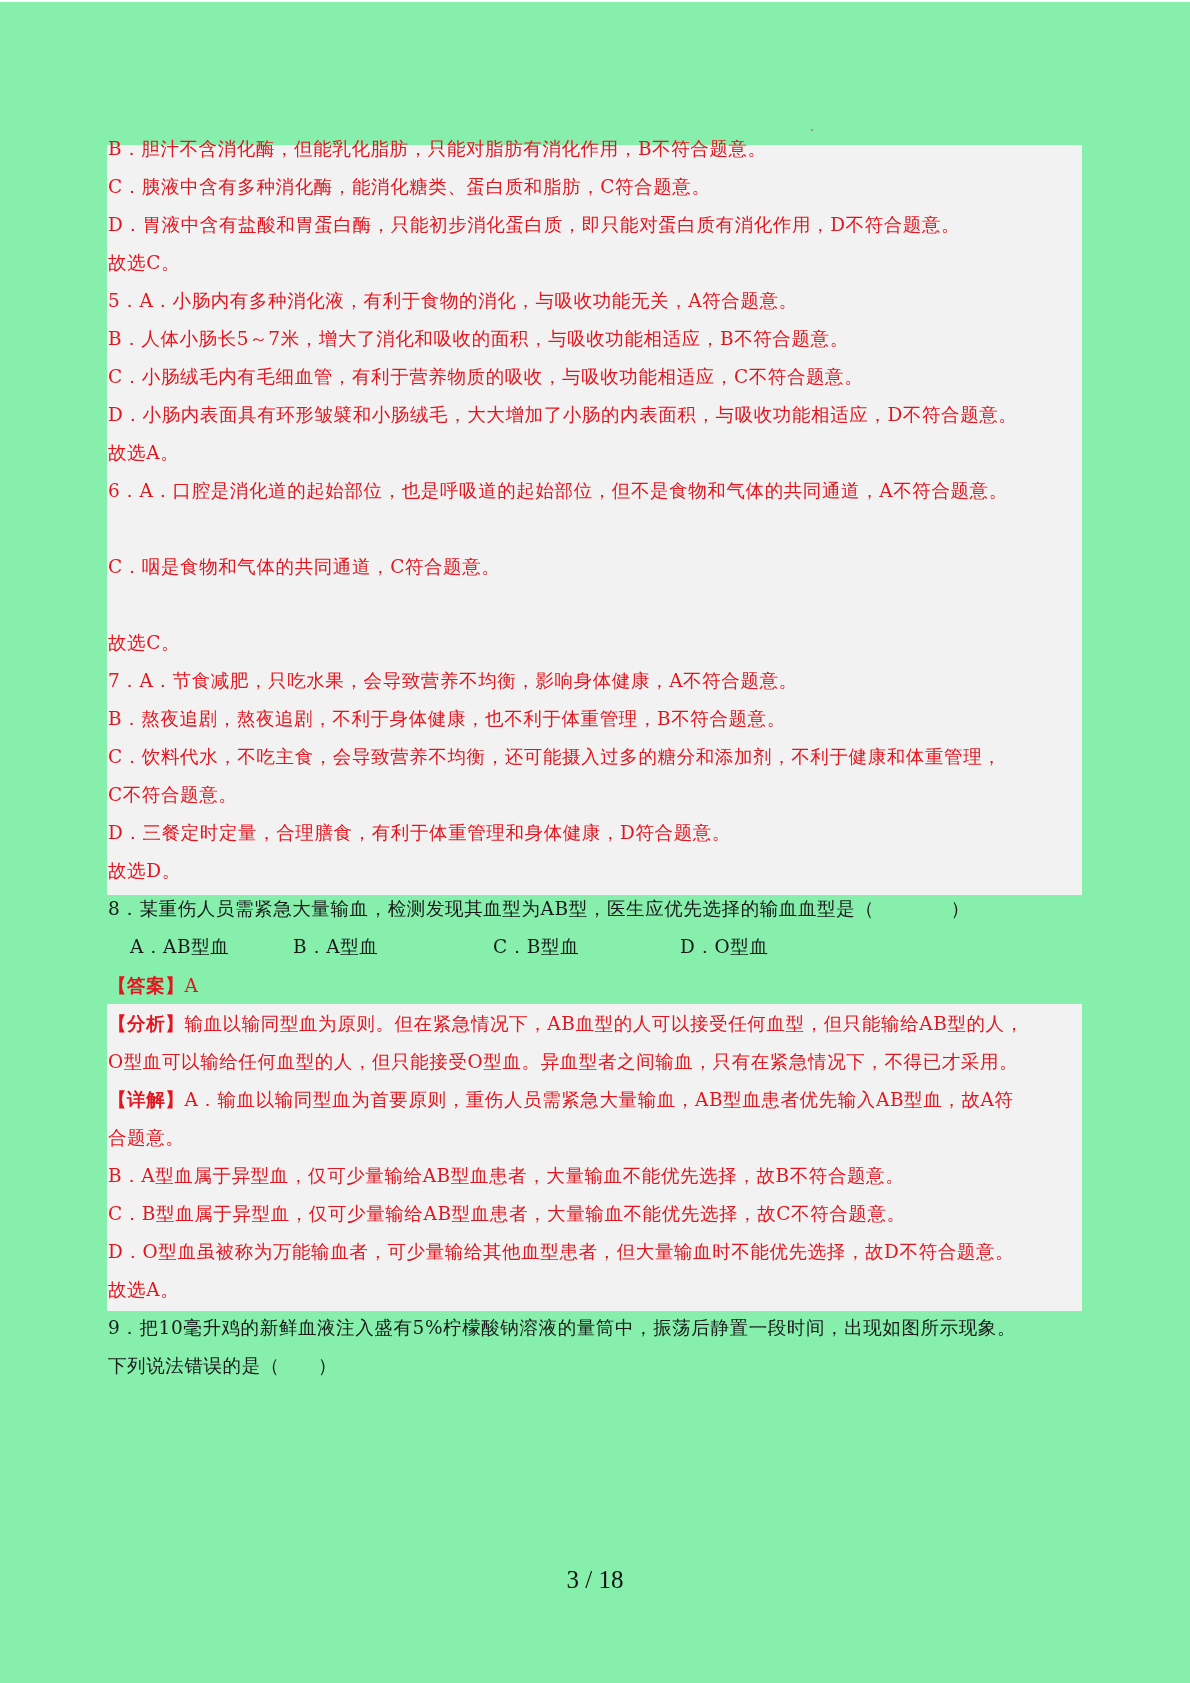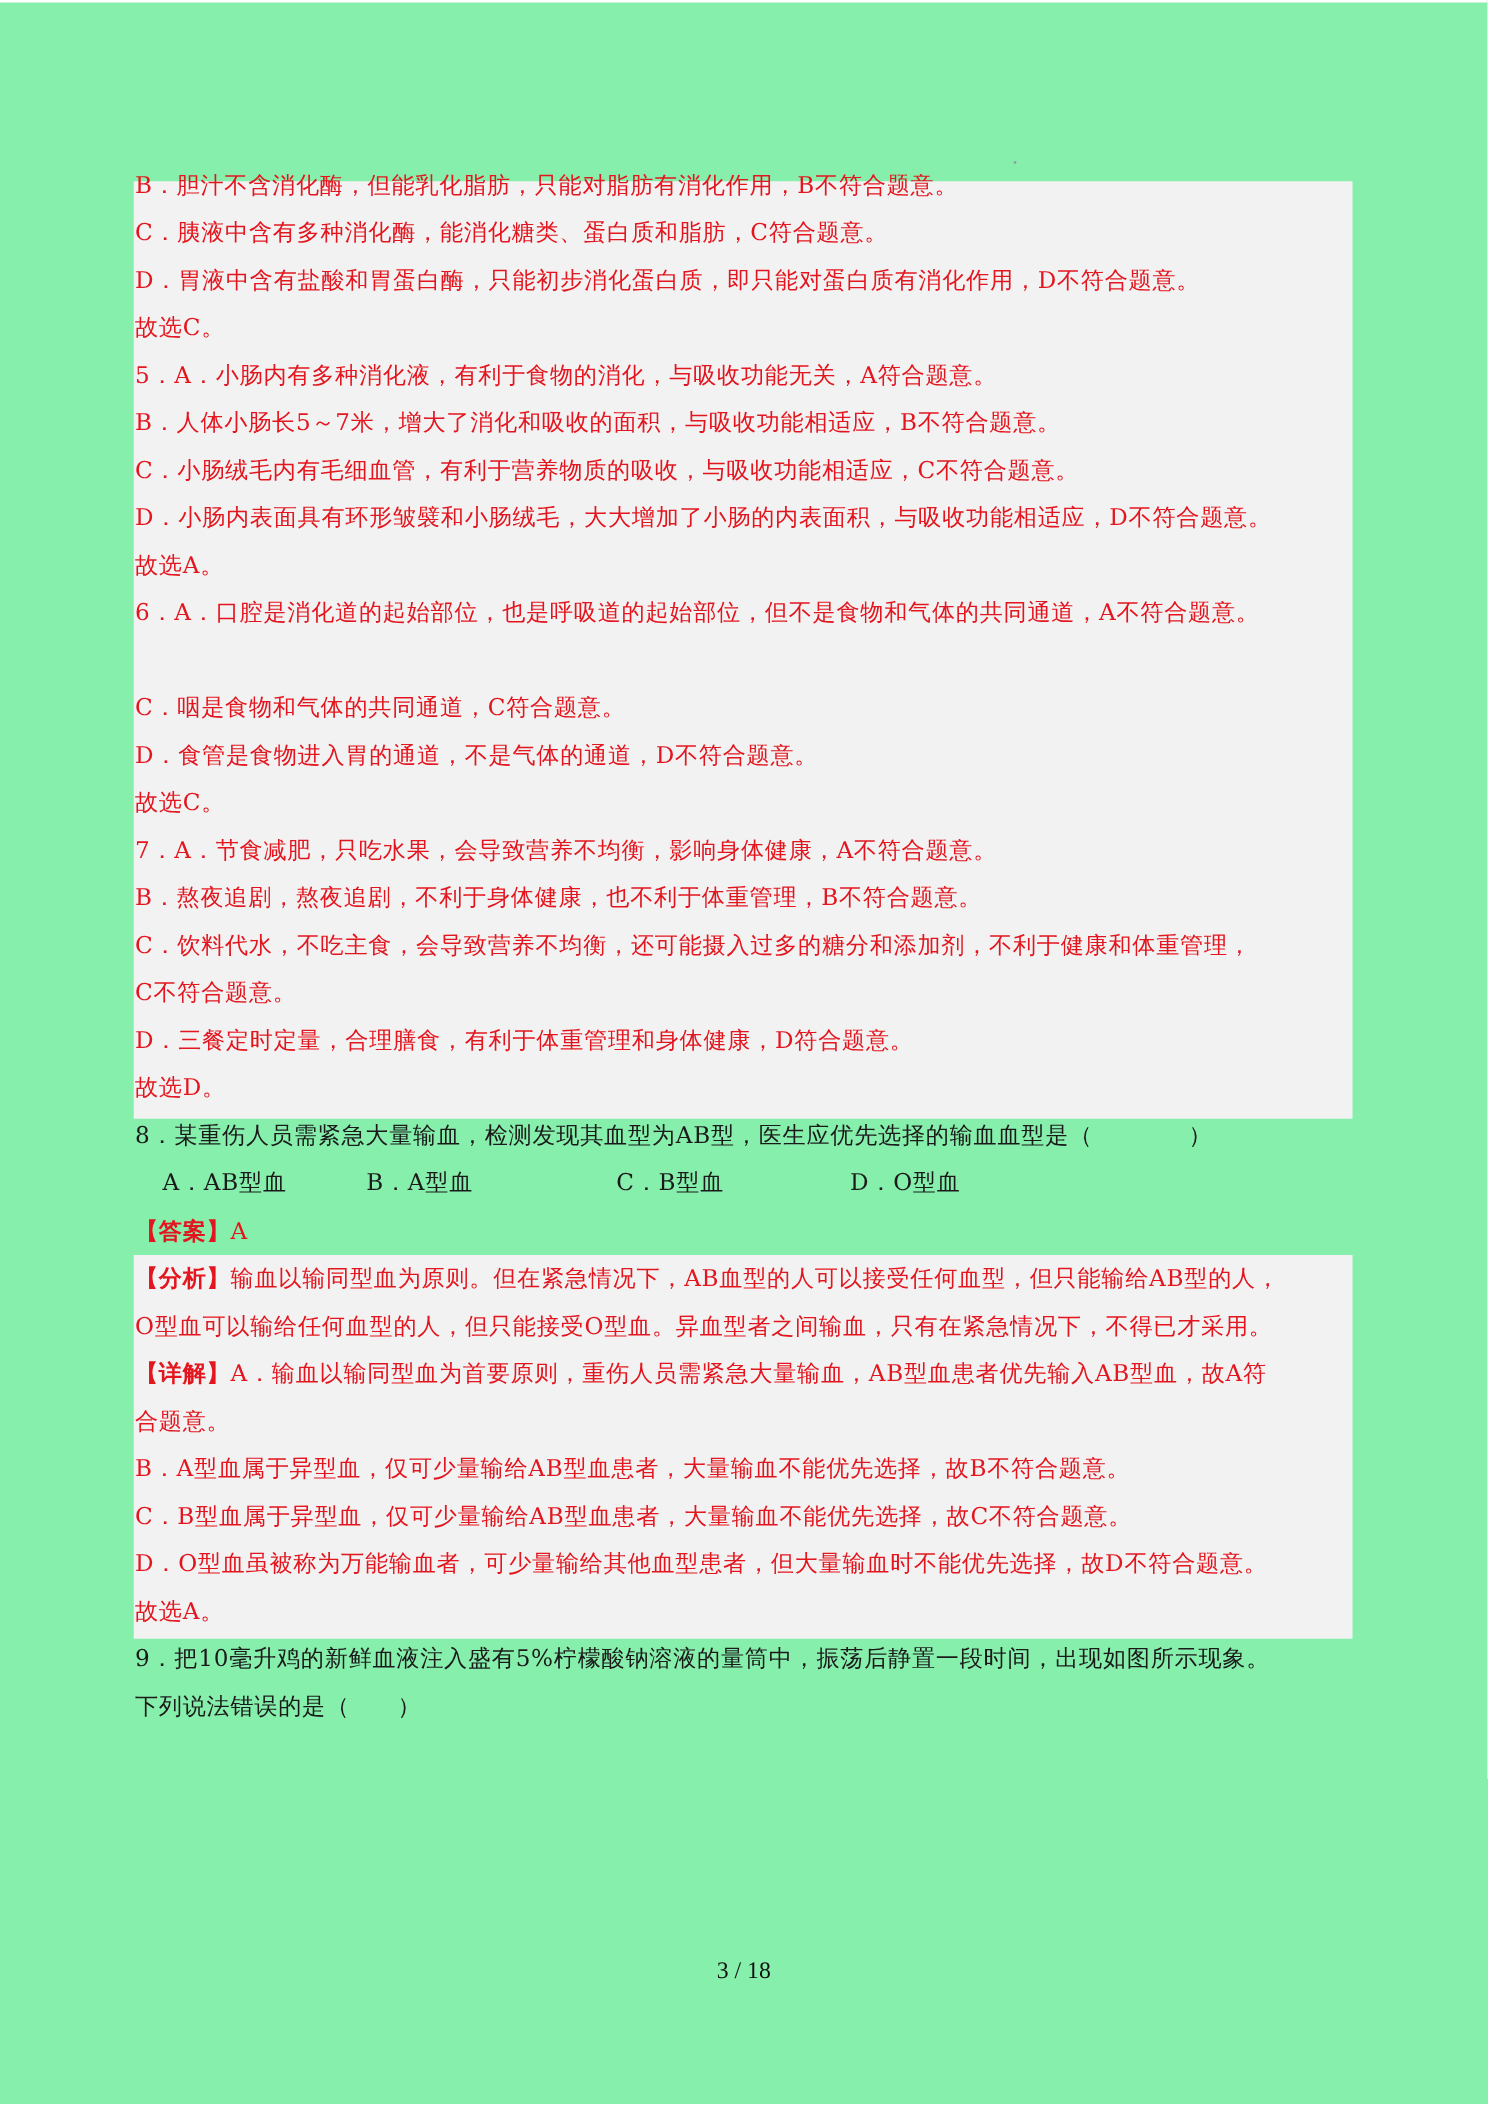--- a/index.html
+++ b/index.html
@@ -9,21 +9,21 @@
   .dot { position: absolute; left: 811px; top: 127px; width: 2px; height: 2px; background: #999; }
   .shade { position: absolute; left: 107px; width: 975px; background: #f2f2f2; }
   .shade1 { top: 143px; height: 750px; }
   .shade2 { top: 1002px; height: 307px; }
   .line { position: absolute; left: 108px; font-size: 18.5px; line-height: 24px; white-space: nowrap; letter-spacing: 0.6px; }
   .red { color: #e3161f; }
   .black { color: #1a1a1a; }
   .bracket { font-weight: bold; text-align: right; }
   .opt { position: absolute; font-size: 18.5px; line-height: 24px; white-space: nowrap; color: #1a1a1a; letter-spacing: 0.6px; }
   .footer { position: absolute; left: 0; width: 1190px; top: 1564px; text-align: center;
-            font-family: "Liberation Serif", serif; font-size: 19px; color: #111; }
+            font-family: "Liberation Serif", serif; font-size: 25px; color: #111; }
 </style>
 </head>
 <body>
 
 <div class="page">
   <div class="dot"></div>
 
   <div class="shade shade1"></div>
   <div class="shade shade2"></div>
 
@@ -31,21 +31,20 @@
   <div class="line red" style="top:211px">D．胃液中含有盐酸和胃蛋白酶，只能初步消化蛋白质，即只能对蛋白质有消化作用，D不符合题意。</div>
   <div class="line red" style="top:173px">C．胰液中含有多种消化酶，能消化糖类、蛋白质和脂肪，C符合题意。</div>
   <div class="line red" style="top:249px">故选C。</div>
   <div class="line red" style="top:287px">5．A．小肠内有多种消化液，有利于食物的消化，与吸收功能无关，A符合题意。</div>
   <div class="line red" style="top:325px">B．人体小肠长5～7米，增大了消化和吸收的面积，与吸收功能相适应，B不符合题意。</div>
   <div class="line red" style="top:363px">C．小肠绒毛内有毛细血管，有利于营养物质的吸收，与吸收功能相适应，C不符合题意。</div>
   <div class="line red" style="top:401px">D．小肠内表面具有环形皱襞和小肠绒毛，大大增加了小肠的内表面积，与吸收功能相适应，D不符合题意。</div>
   <div class="line red" style="top:439px">故选A。</div>
   <div class="line red" style="top:477px">6．A．口腔是消化道的起始部位，也是呼吸道的起始部位，但不是食物和气体的共同通道，A不符合题意。</div>
   <div class="line red" style="top:553px">C．咽是食物和气体的共同通道，C符合题意。</div>
-  <div class="line red" style="top:591px">D．食管是食物进入胃的通道，不是气体的通道，D不符合题意。</div>
   <div class="line red" style="top:629px">故选C。</div>
   <div class="line red" style="top:667px">7．A．节食减肥，只吃水果，会导致营养不均衡，影响身体健康，A不符合题意。</div>
   <div class="line red" style="top:705px">B．熬夜追剧，熬夜追剧，不利于身体健康，也不利于体重管理，B不符合题意。</div>
   <div class="line red" style="top:743px">C．饮料代水，不吃主食，会导致营养不均衡，还可能摄入过多的糖分和添加剂，不利于健康和体重管理，</div>
   <div class="line red" style="top:781px">C不符合题意。</div>
   <div class="line red" style="top:819px">D．三餐定时定量，合理膳食，有利于体重管理和身体健康，D符合题意。</div>
   <div class="line red" style="top:857px">故选D。</div>
 
   <div class="line black" style="top:895px">8．某重伤人员需紧急大量输血，检测发现其血型为AB型，医生应优先选择的输血血型是（　　　　）</div>
   <div class="opt" style="left:130px; top:933px">A．AB型血</div>

